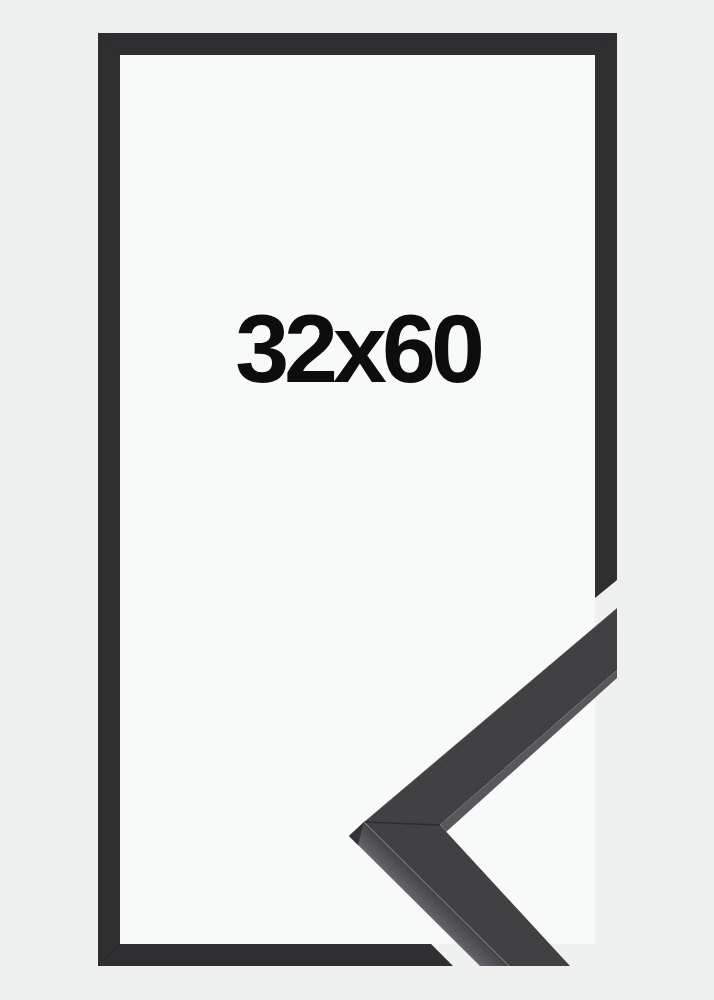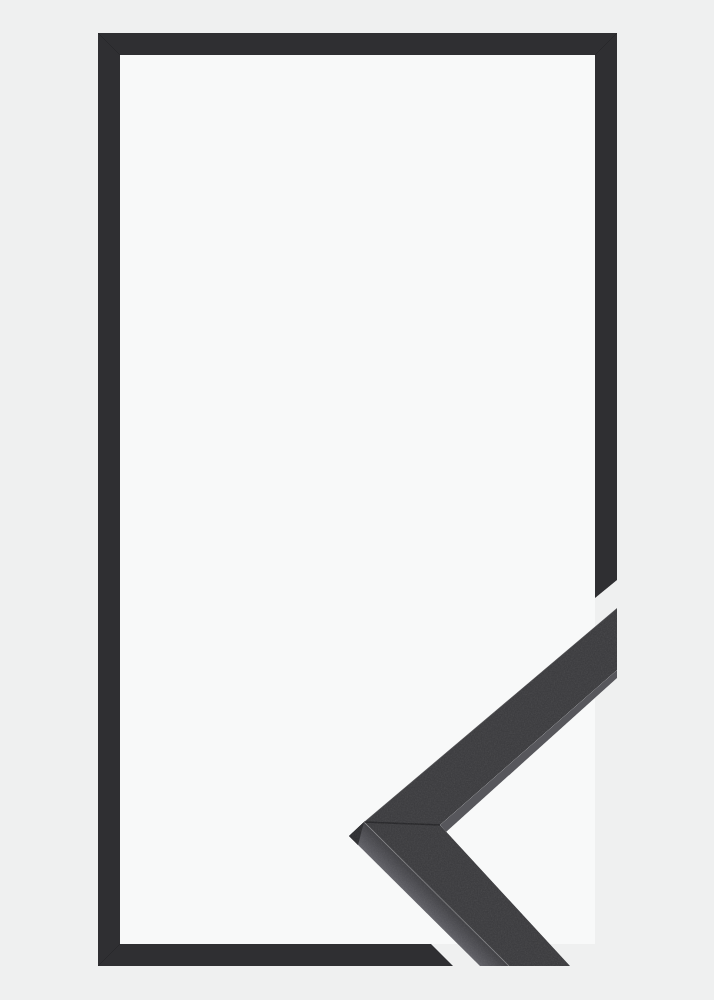--- a/index.html
+++ b/index.html
@@ -83,14 +83,15 @@
         <line x1="364" y1="822" x2="509" y2="966"></line>
       </g>
 
       <g>
         <polygon points="617,608 364,822 509,966 570,966 440,825 617,670" filter="url(#grain)" opacity="0.16" fill="#888888"></polygon>
         <polygon points="364,822 509,966 480,966 349,836" filter="url(#grain)" opacity="0.12" fill="#aaaaaa"></polygon>
       </g>
     </g>
   </svg>
 
+  <div class="size-label">32x60</div>
 
 </div>
 
 </body></html>

